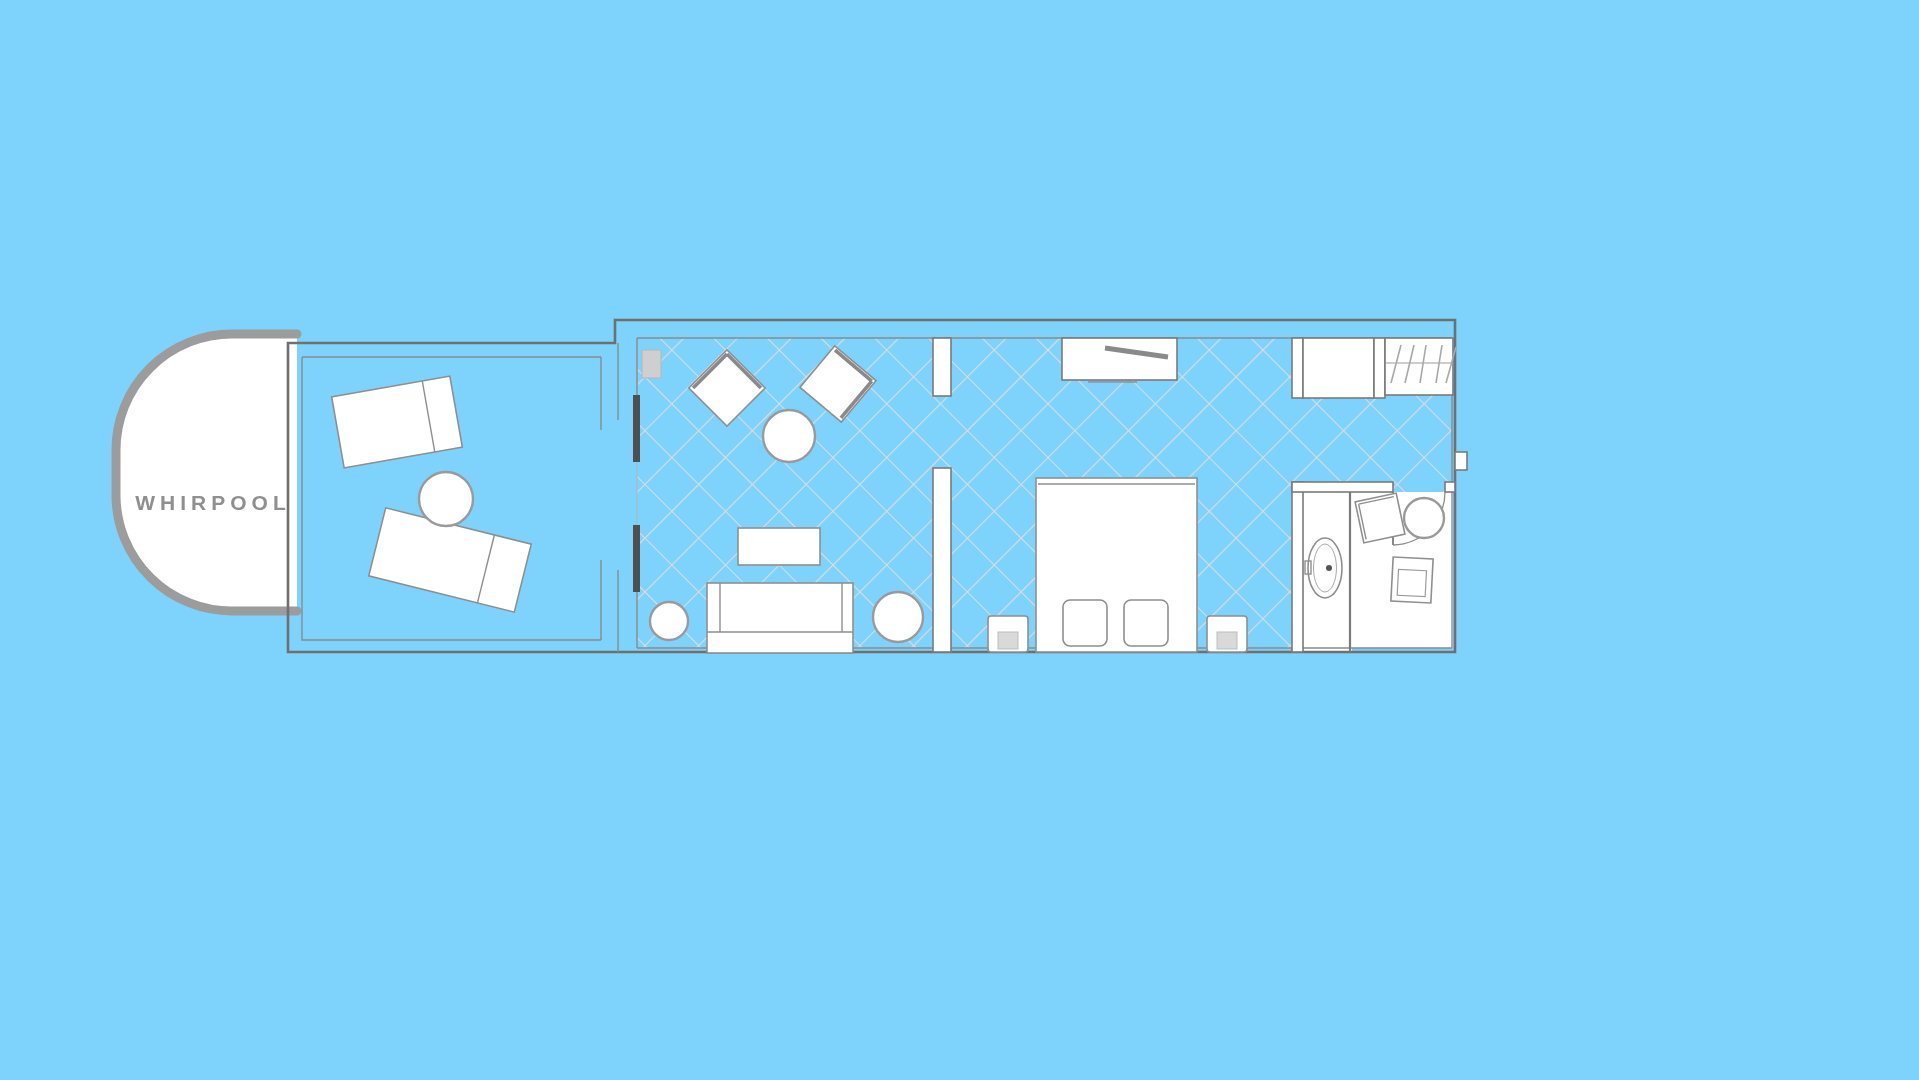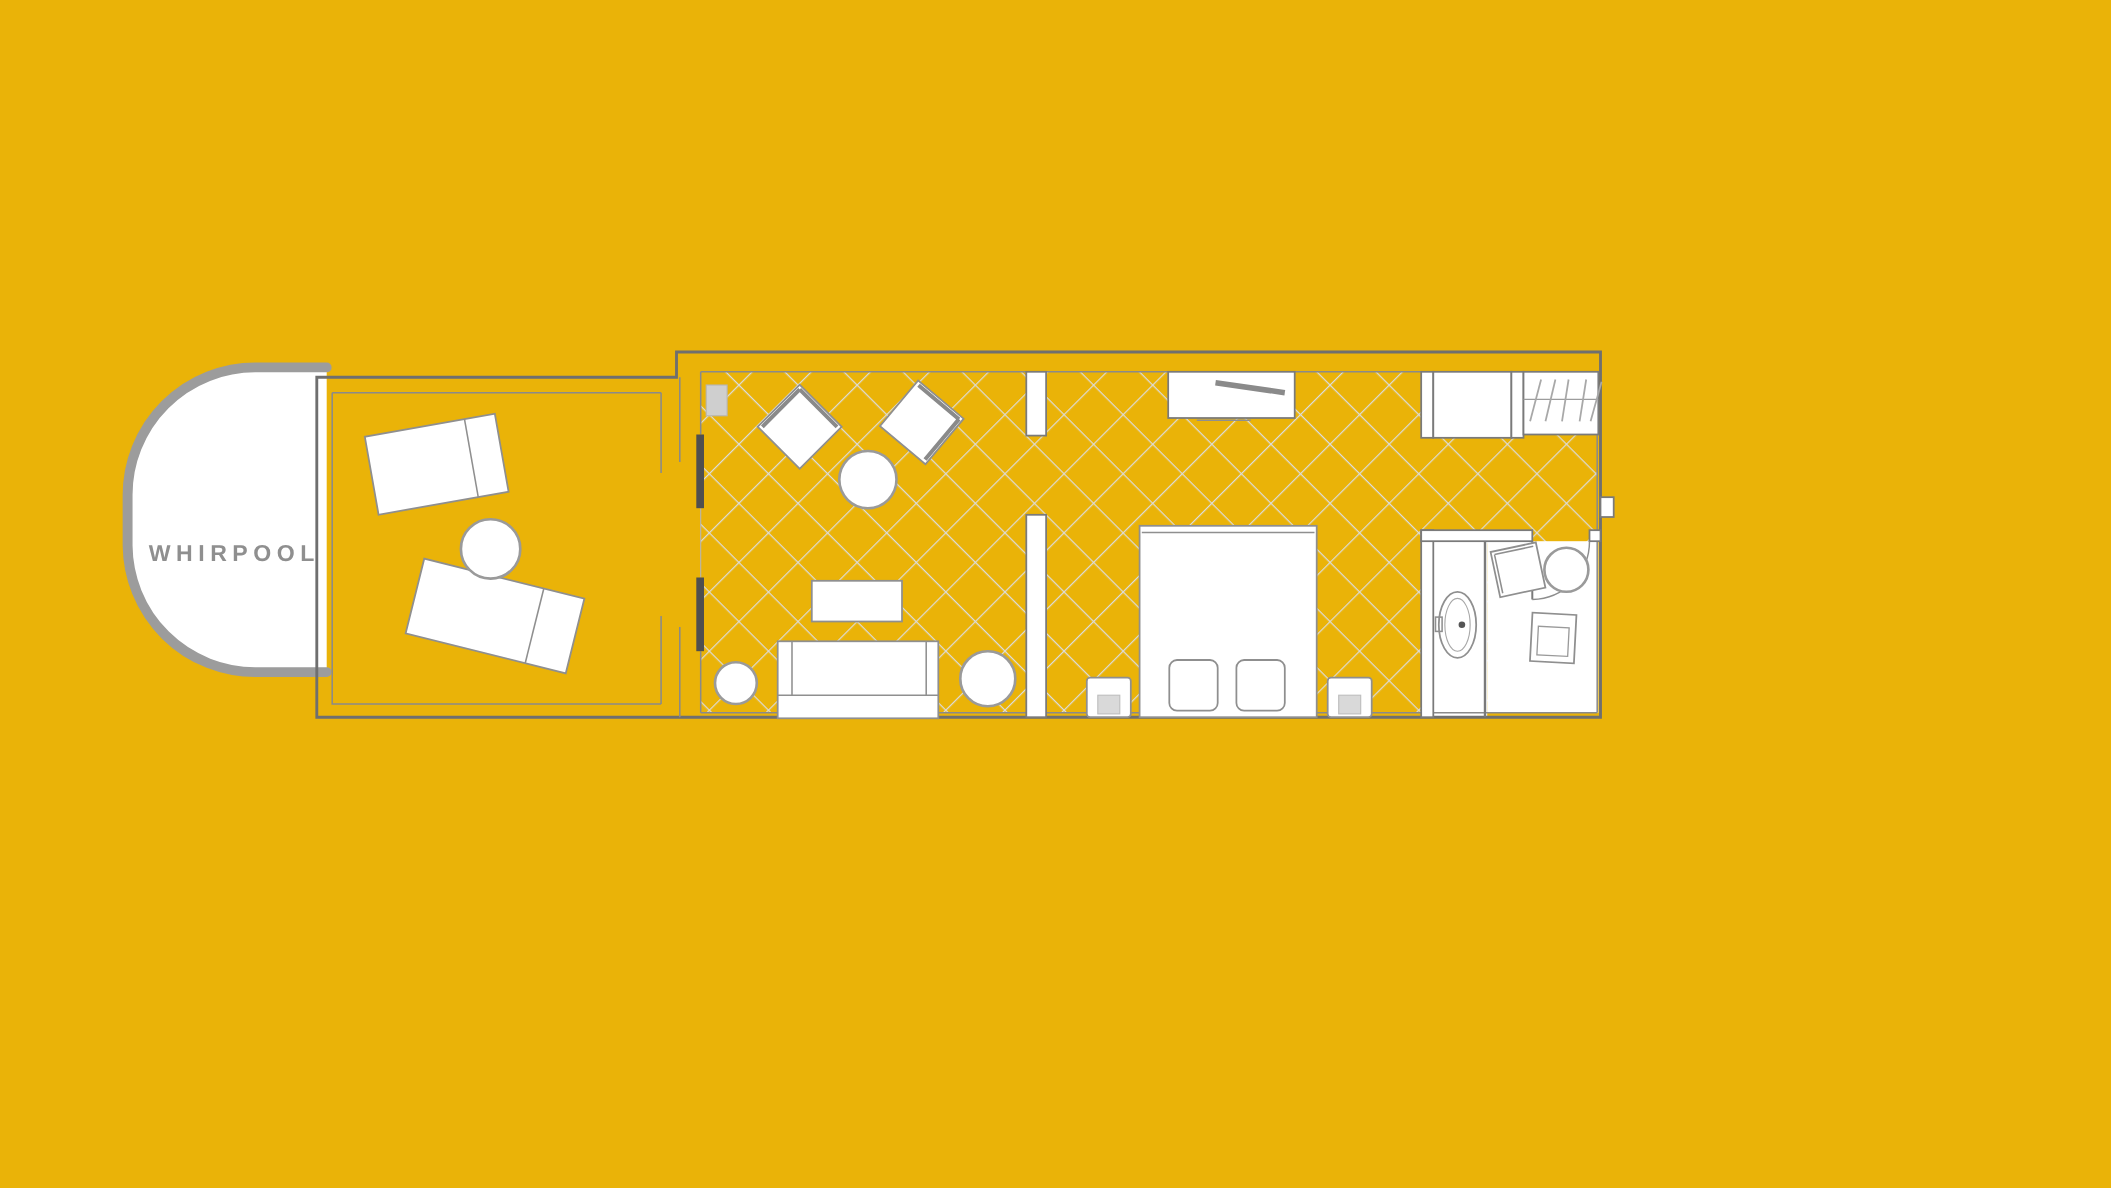--- a/index.html
+++ b/index.html
@@ -1,16 +1,16 @@
 <!DOCTYPE html>
 <html><head>
 <meta charset="utf-8">
 <style>
   html,body{margin:0;padding:0;background:#ffffff;}
-  .canvas{position:relative;width:1919px;height:1080px;background:#eab308;overflow:hidden;
+  .canvas{position:relative;width:1919px;height:1080px;background:#7dd3fc;overflow:hidden;
           font-family:"Liberation Sans", sans-serif;}
   svg{position:absolute;left:0;top:0;}
   .plan-label{font-family:"Liberation Sans", sans-serif;font-size:21px;font-weight:bold;
               letter-spacing:5px;fill:#8f8f8f;}
   .wall-outer{fill:none;stroke:#6f6f6f;stroke-width:2.6;}
   .wall-inner{fill:none;stroke:#8a8a8a;stroke-width:1.4;}
   .stub{fill:#ffffff;stroke:#7a7a7a;stroke-width:1.6;}
   .furn{fill:#ffffff;stroke:#8f8f8f;stroke-width:1.6;}
   .furn-line{fill:none;stroke:#8f8f8f;stroke-width:1.4;}
   .furn-thick{fill:none;stroke:#8a8a8a;stroke-width:3.6;}

